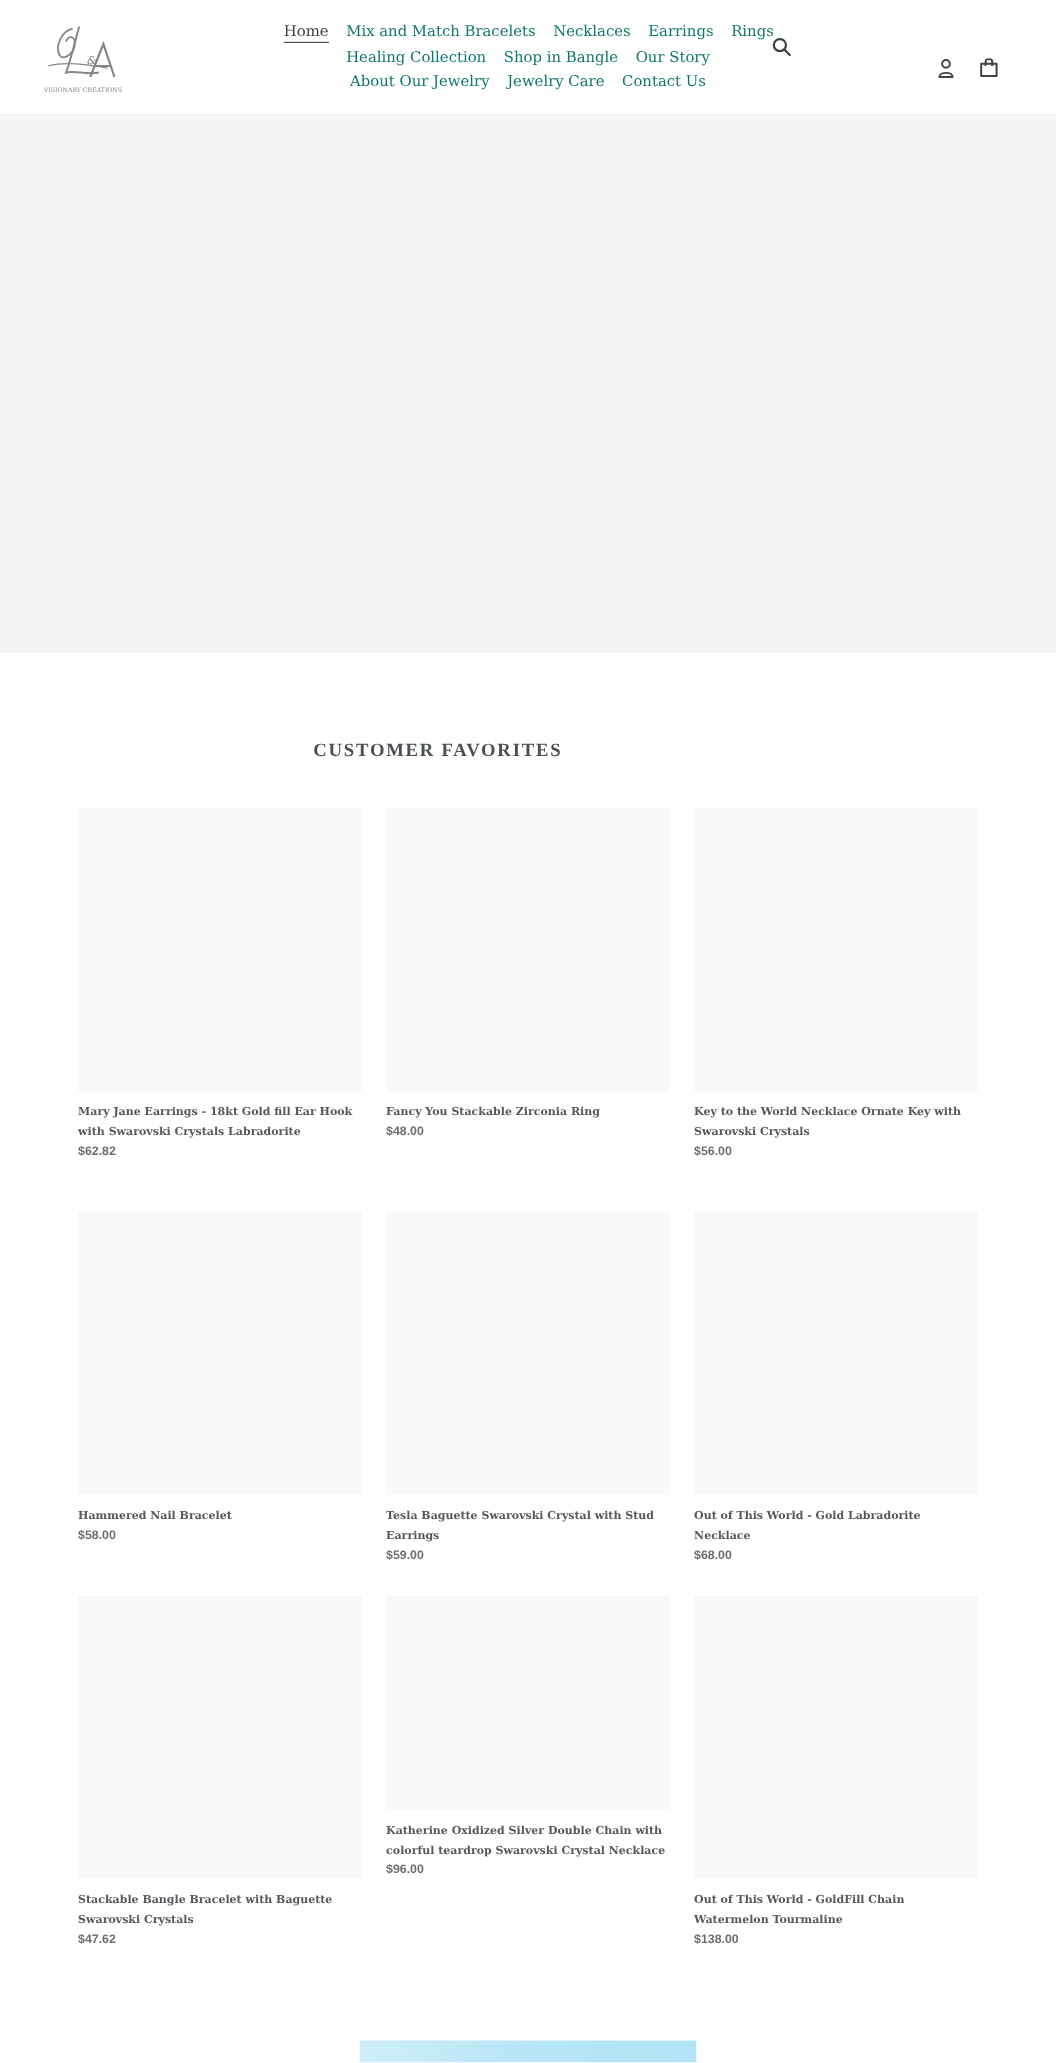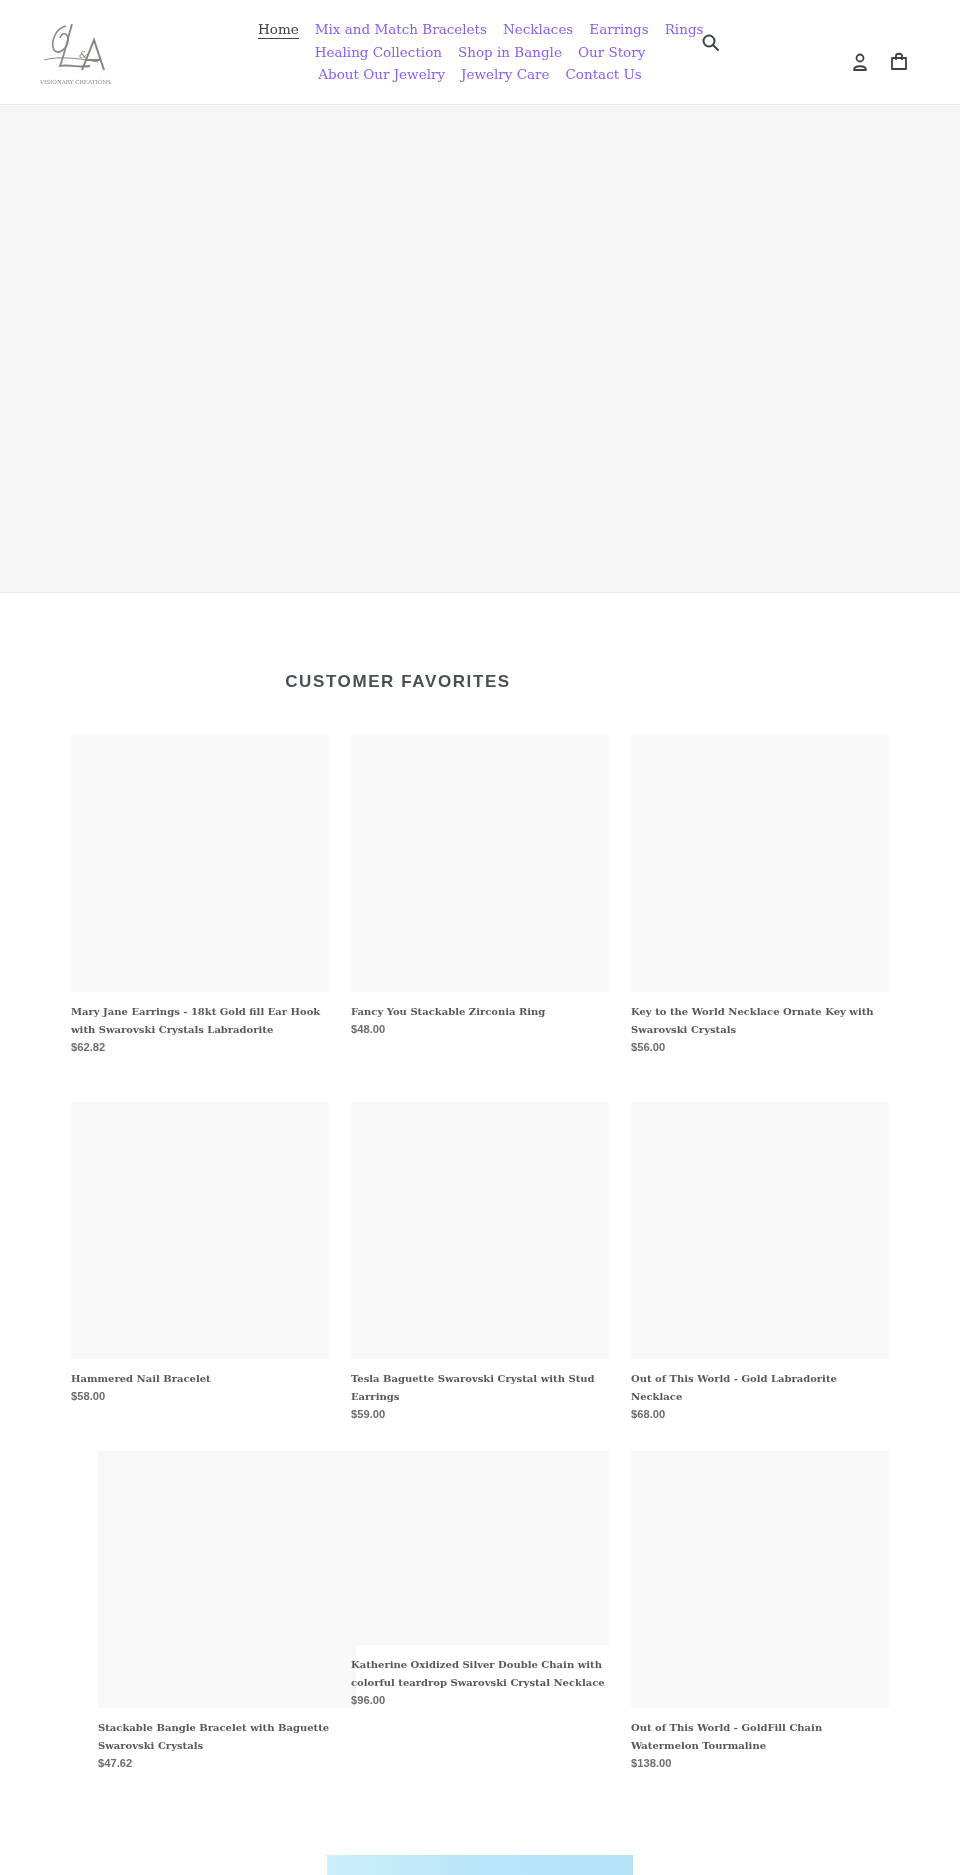--- a/index.html
+++ b/index.html
@@ -3,30 +3,30 @@
 <meta charset="utf-8">
 <style>
   * { box-sizing: border-box; margin: 0; padding: 0; }
   html, body { width: 960px; height: 1875px; overflow: hidden; background: #ffffff; }
   body { font-family: "DejaVu Serif", serif; color: #3d4246; position: relative; }
 
   .header { position: absolute; left: 0; top: 0; width: 960px; height: 105px; background: #fff; border-bottom: 1px solid #e8e9eb; }
   .logo { position: absolute; left: 38px; top: 18px; width: 82px; height: 70px; }
   .nav { position: absolute; left: 250px; top: 18px; width: 460px; text-align: center; font-size: 13.5px; line-height: 22.5px; color: #69727b; }
   .nav-row { white-space: nowrap; }
-  .nav-link { display: inline-block; margin: 0 8px; color: #8b5cf6; text-decoration: none; cursor: pointer; }
+  .nav-link { display: inline-block; margin: 0 8px; color: #0f766e; text-decoration: none; cursor: pointer; }
   .nav-link.active { color: #3d4246; border-bottom: 1px solid #3d4246; line-height: 18px; }
   .icon-btn { position: absolute; width: 24px; height: 24px; cursor: pointer; }
   .search-btn { left: 699px; top: 31px; }
   .account-btn { left: 848px; top: 51px; }
   .cart-btn { left: 887px; top: 50px; }
 
   .hero { position: absolute; left: 0; top: 106px; width: 960px; height: 487px; background: #f5f5f5; border-bottom: 1px solid #ececec; }
 
-  .section-title { position: absolute; left: 0; top: 672px; width: 796px; text-align: center; font-size: 17px; letter-spacing: 1.6px; color: #4a4f54; font-family: Liberation Sans, sans-serif; }
+  .section-title { position: absolute; left: 0; top: 672px; width: 796px; text-align: center; font-size: 17px; letter-spacing: 1.6px; color: #4a4f54; font-family: Liberation Serif, serif; }
 
   .card { position: absolute; width: 258px; }
   .card-img { width: 258px; height: 257px; background: #f8f8f8; }
   .card-img.short { height: 194px; }
   .card-title { margin-top: 11px; font-size: 10px; font-weight: bold; line-height: 18px; color: #55595d; font-family: "DejaVu Serif", serif; }
   .card-price { margin-top: 2px; font-size: 11.2px; font-weight: bold; color: #6b6f73; font-family: Liberation Sans, sans-serif; }
 
   .banner { position: absolute; left: 327px; top: 1855px; width: 306px; height: 20px; background: linear-gradient(90deg, #cdeefa 0%, #b9e5f8 50%, #b3e3f6 100%); }
 </style>
 </head>
@@ -105,21 +105,21 @@
   <div class="card-img"></div>
   <div class="card-title">Tesla Baguette Swarovski Crystal with Stud Earrings</div>
   <div class="card-price">$59.00</div>
 </div>
 <div class="card" style="left:631px; top:1102px;">
   <div class="card-img"></div>
   <div class="card-title">Out of This World - Gold Labradorite Necklace</div>
   <div class="card-price">$68.00</div>
 </div>
 
-<div class="card" style="left:71px; top:1451px;margin-left:27px;">
+<div class="card" style="left:71px; top:1451px;">
   <div class="card-img"></div>
   <div class="card-title">Stackable Bangle Bracelet with Baguette Swarovski Crystals</div>
   <div class="card-price">$47.62</div>
 </div>
 <div class="card" style="left:351px; top:1451px;">
   <div class="card-img short"></div>
   <div class="card-title">Katherine Oxidized Silver Double Chain with colorful teardrop Swarovski Crystal Necklace</div>
   <div class="card-price">$96.00</div>
 </div>
 <div class="card" style="left:631px; top:1451px;">

